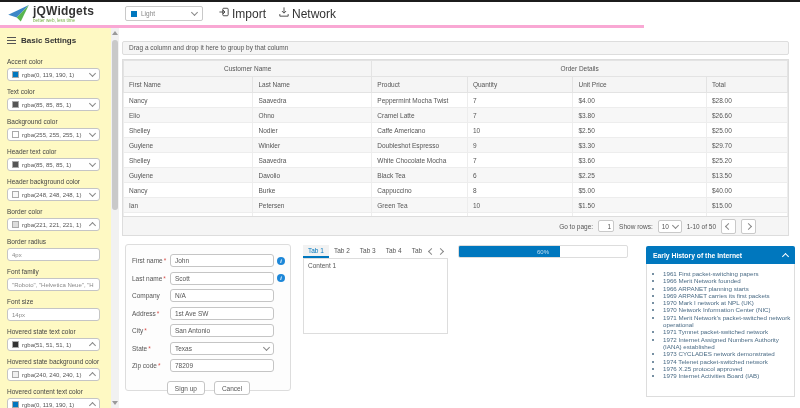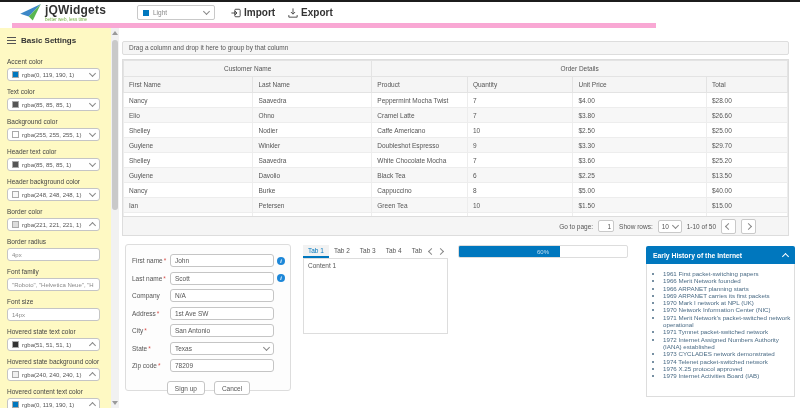--- a/index.html
+++ b/index.html
@@ -9,31 +9,31 @@
   
   .chev{display:inline-block;width:4px;height:4px;border-right:1.2px solid #888;border-bottom:1.2px solid #888;flex:none}
   .chev.down{transform:rotate(45deg);margin-top:-2px}
   .chev.up{transform:rotate(225deg);margin-top:2px}
   .chev.left{transform:rotate(135deg)}
   .chev.right{transform:rotate(-45deg)}
   .chev.white{border-color:#fff}
 
   
   .topstrip{position:absolute;left:0;top:0;width:800px;height:2px;background:#1c1c1c}
-  .topbar{position:absolute;left:12px;top:2px;width:644px;height:26px;background:#fff;
-          border-bottom:5px solid #f9a8d4;display:flex;align-items:center;box-sizing:border-box}
+  .topbar{position:absolute;left:0;top:2px;width:644px;height:26px;background:#fff;
+          border-bottom:3px solid #f9a8d4;display:flex;align-items:center;box-sizing:border-box}
   .logo{display:flex;align-items:center;margin-left:8px;width:109px}
   .logo-icon{width:22px;height:17px;margin-right:3px}
   .logo-name{font-size:12px;font-weight:bold;color:#333;line-height:12px;letter-spacing:0.2px}
   .logo-tag{font-size:4.6px;color:#76b043;margin-top:1px}
   .theme-dd{width:78px;height:15px;border:1px solid #c9c9c9;border-radius:2px;background:#fff;
             display:flex;align-items:center;padding:0 5px;box-sizing:border-box;margin-left:8px}
   .theme-sw{width:6px;height:6px;background:#0077be;margin-right:4px;flex:none}
   .theme-val{font-size:6.5px;color:#888;flex:1}
-  .tool-btn{display:flex;align-items:center;gap:3px;font-size:10px;color:#333;font-weight:bold;cursor:pointer}
+  .tool-btn{display:flex;align-items:flex-start;gap:3px;font-size:12px;color:#333;font-weight:normal;cursor:pointer}
   .tool-btn.import{margin-left:16px}
   .tool-btn.export{margin-left:13px}
   .tb-icon{width:10px;height:10px}
 
   
   .sidebar{position:absolute;left:0;top:28px;width:111px;height:380px;background:#fef9c3;
            box-sizing:border-box;padding:8px 0 0 7px;overflow:hidden}
   .sb-header{display:flex;align-items:center;gap:5px;font-size:8px;font-weight:bold;color:#333;margin-bottom:13px}
   .hamburger{display:inline-flex;flex-direction:column;gap:1.5px}
   .hamburger i{display:block;width:9px;height:1.4px;background:#555}
@@ -140,21 +140,21 @@
       <rect x="4.5" y="1.5" width="6.5" height="9" rx="1.2" fill="none" stroke="#444" stroke-width="1.1"></rect>
       <path d="M0.5 6 H7 M4.8 3.6 L7.2 6 L4.8 8.4" fill="none" stroke="#444" stroke-width="1.1"></path>
     </svg>
     <span>Import</span>
   </div>
   <div class="tool-btn export">
     <svg class="tb-icon" viewBox="0 0 12 12">
       <path d="M6 0.5 V7 M3.5 4.8 L6 7.4 L8.5 4.8" fill="none" stroke="#444" stroke-width="1.1"></path>
       <path d="M1 8.5 V11 H11 V8.5" fill="none" stroke="#444" stroke-width="1.1"></path>
     </svg>
-    <span>Export</span>
+    <span>Network</span>
   </div>
 </header>
 
 <aside class="sidebar">
   <div class="sb-header">
     <span class="hamburger">
         <i></i>
         <i></i>
         <i></i>
       </span>

